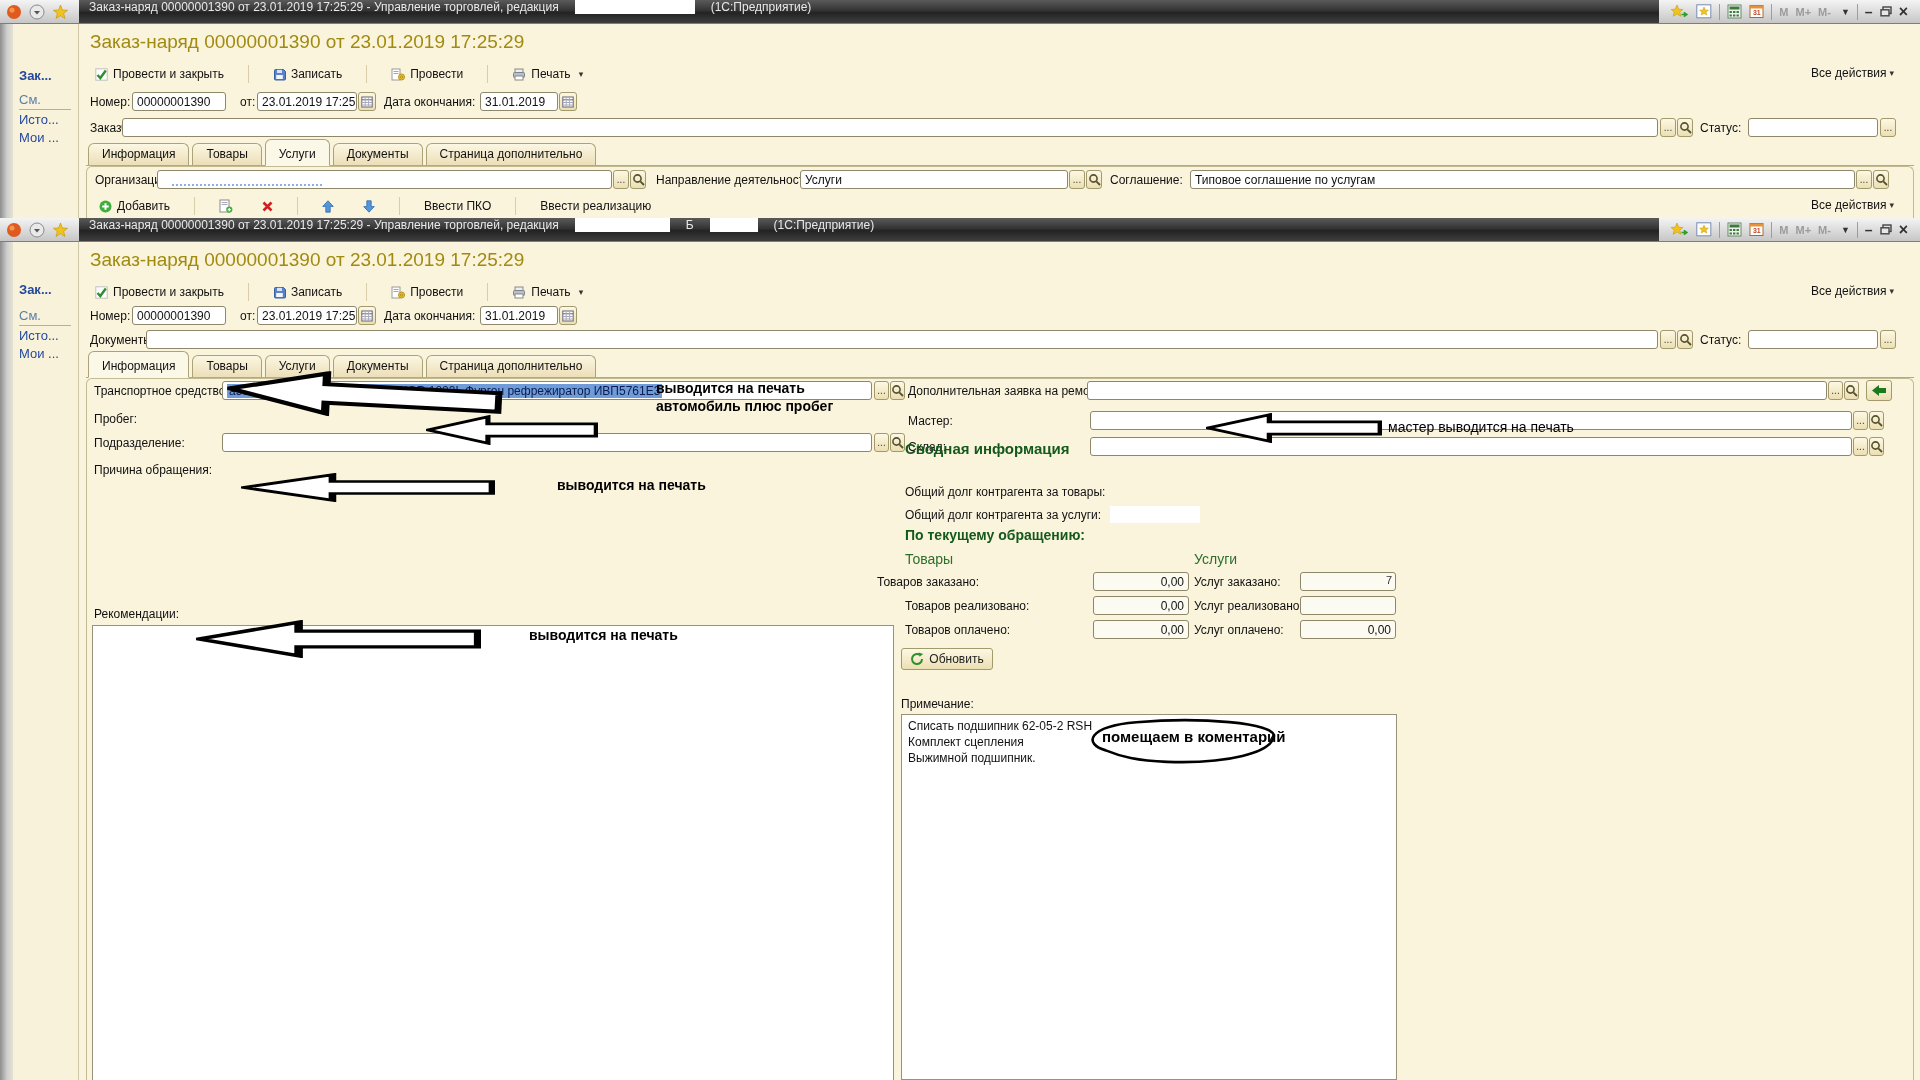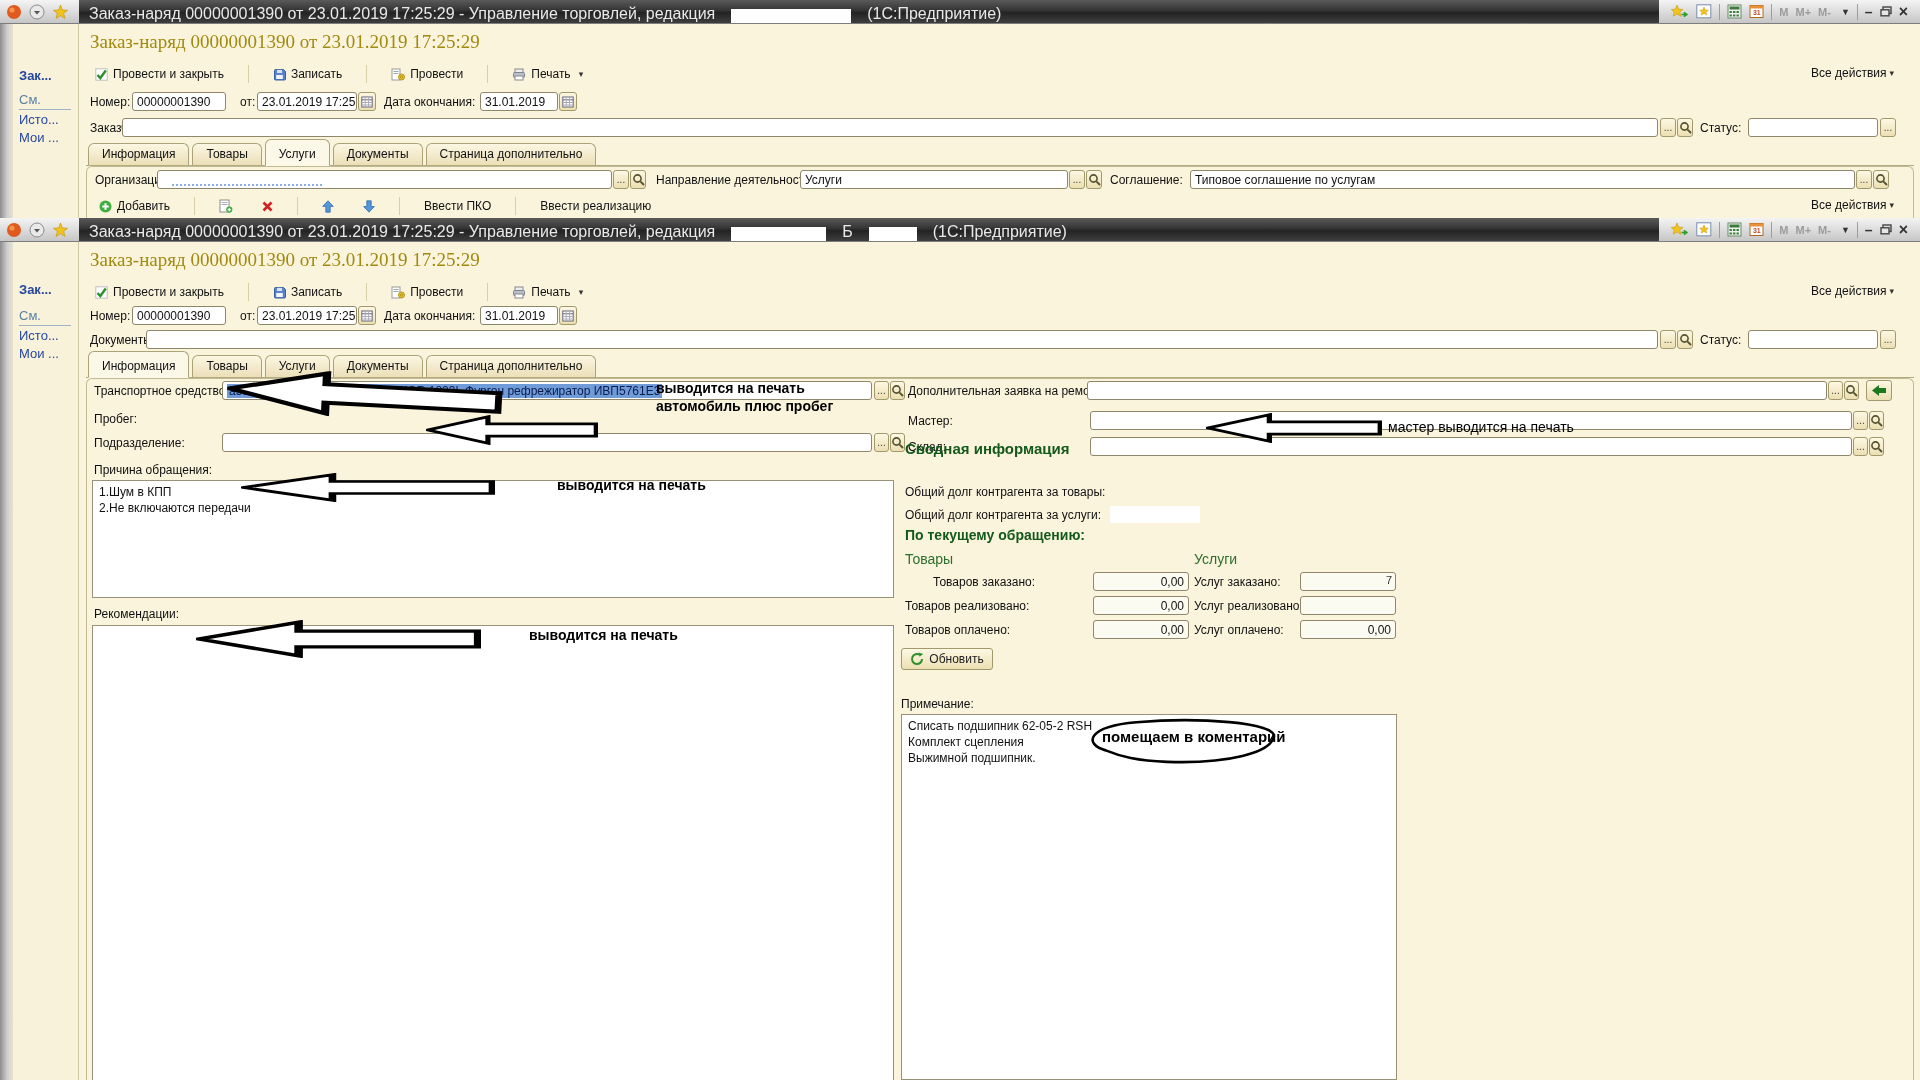--- a/index.html
+++ b/index.html
@@ -3,39 +3,39 @@
 <meta charset="utf-8">
 <style>
   html,body{margin:0;padding:0;}
   body{width:1920px;height:1080px;position:relative;overflow:hidden;background:#8f8f8f;
        font-family:"Liberation Sans","DejaVu Sans",sans-serif;font-size:12px;color:#111;}
   .win{position:absolute;left:0;width:1920px;}
   
   .tb{height:24px;display:flex;align-items:stretch;background:linear-gradient(180deg,#ececec,#bdbdbd);
       border-bottom:1px solid #7d7d7d;box-sizing:border-box;}
   .tbl{display:flex;align-items:center;gap:7px;padding:0 10px 0 6px;background:linear-gradient(180deg,#f4f4f4,#c6c6c6);}
-  .tbt{flex:1;display:flex;align-items:flex-end;gap:16px;padding-left:10px;color:#e9e9e9;font-size:16px;
+  .tbt{flex:1;display:flex;align-items:flex-start;gap:16px;padding-left:10px;color:#e9e9e9;font-size:12px;
        background:linear-gradient(180deg,#5a5a5a 0%,#343434 45%,#232323 55%,#3e3e3e 100%);white-space:nowrap;overflow:hidden;}
   .tbr{display:flex;align-items:center;gap:7px;padding:0 12px;background:linear-gradient(180deg,#f4f4f4,#c6c6c6);}
   .redact{display:inline-block;height:14px;background:#fff;vertical-align:middle;}
   .memtxt{color:#9b9b9b;font-weight:bold;font-size:11px;}
   .wglyph{color:#333;font-weight:bold;font-size:14px;line-height:14px;}
   .tsep{width:1px;height:16px;background:#9d9d9d;}
   .ic{display:inline-flex;align-items:center;justify-content:center;}
   .cal31{position:relative;display:inline-flex;}
   .cal31 i{position:absolute;left:0;right:0;top:5px;text-align:center;font-style:normal;font-size:7px;color:#c0492b;font-weight:bold;}
   
   .wb{position:relative;background:#faf4dd;overflow:hidden;}
   .frame{position:absolute;left:0;top:0;bottom:0;width:13px;background:linear-gradient(90deg,#8d8d8d,#cfcfcf 55%,#e6e2d2);}
   .sb{position:absolute;left:13px;top:0;bottom:0;width:65px;background:#f8f2da;border-right:1px solid #cfc7a6;}
   .sbitem{position:absolute;left:6px;white-space:nowrap;font-size:13px;color:#26479e;cursor:pointer;margin-top:26px;}
   .sbitem.b{font-weight:bold;}
   .sbitem.dim{color:#5b7fa6;border-bottom:1px solid #9fb2c6;padding-bottom:2px;width:52px;}
   .mn{position:absolute;inset:0;}
-  .doct{position:absolute;font-size:19px;color:#a18a10;white-space:nowrap;font-family:Liberation Serif, serif;}
+  .doct{position:absolute;font-size:19px;color:#a18a10;white-space:nowrap;}
   
   .tbar{position:absolute;display:flex;align-items:center;gap:15px;height:24px;}
   .tbtn{display:inline-flex;align-items:center;gap:5px;padding:2px 7px;border-radius:3px;cursor:pointer;white-space:nowrap;}
   .vsep{width:1px;height:18px;background:#d8cfa8;margin:0 2px;}
   .dd{font-size:9px;color:#333;margin-left:3px;}
   .allact{position:absolute;display:inline-flex;align-items:center;cursor:pointer;white-space:nowrap;}
   
   .lbl{position:absolute;white-space:nowrap;color:#101010;}
   .inp{position:absolute;height:19px;background:#fff;border:1px solid #8f876a;border-radius:3px;
        box-sizing:border-box;padding:2px 4px;font-size:12px;white-space:nowrap;overflow:hidden;cursor:text;}
@@ -550,22 +550,20 @@
       <span class="inp" style="left:222px;top:191px;width:650px"></span>
       <span class="btn" style="left:874px;top:191px;width:15px">...</span>
       <span class="btn" style="left:890px;top:191px;width:15px">
           <svg width="13" height="13">
             <circle cx="5.5" cy="5.5" r="3.6" fill="none" stroke="#55512e" stroke-width="1.6"></circle>
             <line x1="8.3" y1="8.3" x2="12" y2="12" stroke="#55512e" stroke-width="1.8"></line>
           </svg>
         </span>
 
       <span class="lbl" style="left:94px;top:221px">Причина обращения:</span>
-      <div class="ta" style="left:92px;top:238px;width:802px;height:118px">1.Шум в КПП
-2.Не включаются передачи</div>
 
       <span class="lbl" style="left:94px;top:365px">Рекомендации:</span>
       <div class="ta" style="left:92px;top:383px;width:802px;height:457px"></div>
 
       <span class="lbl" style="left:908px;top:142px">Дополнительная заявка на ремонт:</span>
       <span class="inp" style="left:1087px;top:139px;width:740px"></span>
       <span class="btn" style="left:1828px;top:139px;width:15px">...</span>
       <span class="btn" style="left:1844px;top:139px;width:15px">
           <svg width="13" height="13">
             <circle cx="5.5" cy="5.5" r="3.6" fill="none" stroke="#55512e" stroke-width="1.6"></circle>
@@ -599,21 +597,21 @@
         </span>
 
       <span class="gh1" style="left:905px;top:198px">Сводная информация</span>
       <span class="lbl" style="left:905px;top:243px">Общий долг контрагента за  товары:</span>
       <span class="lbl" style="left:905px;top:266px">Общий долг контрагента за услуги:</span>
       <span class="redactw" style="left:1110px;top:264px;width:90px;height:17px"></span>
       <span class="gh2" style="left:905px;top:285px">По текущему обращению:</span>
       <span class="gcol" style="left:905px;top:309px">Товары</span>
       <span class="gcol" style="left:1194px;top:309px">Услуги</span>
 
-      <span class="lbl" style="left:933px;top:333px">Товаров заказано:</span>
+      <span class="lbl" style="left:877px;top:333px">Товаров заказано:</span>
       <span class="inp num" style="left:1093px;top:330px;width:96px">0,00</span>
       <span class="lbl" style="left:1194px;top:333px">Услуг заказано:</span>
       <span class="inp num" style="left:1300px;top:330px;width:96px">
           <span class="frag7">7</span>
         </span>
 
       <span class="lbl" style="left:905px;top:357px">Товаров реализовано:</span>
       <span class="inp num" style="left:1093px;top:354px;width:96px">0,00</span>
       <span class="lbl" style="left:1194px;top:357px">Услуг реализовано:</span>
       <span class="inp num" style="left:1300px;top:354px;width:96px"></span>

